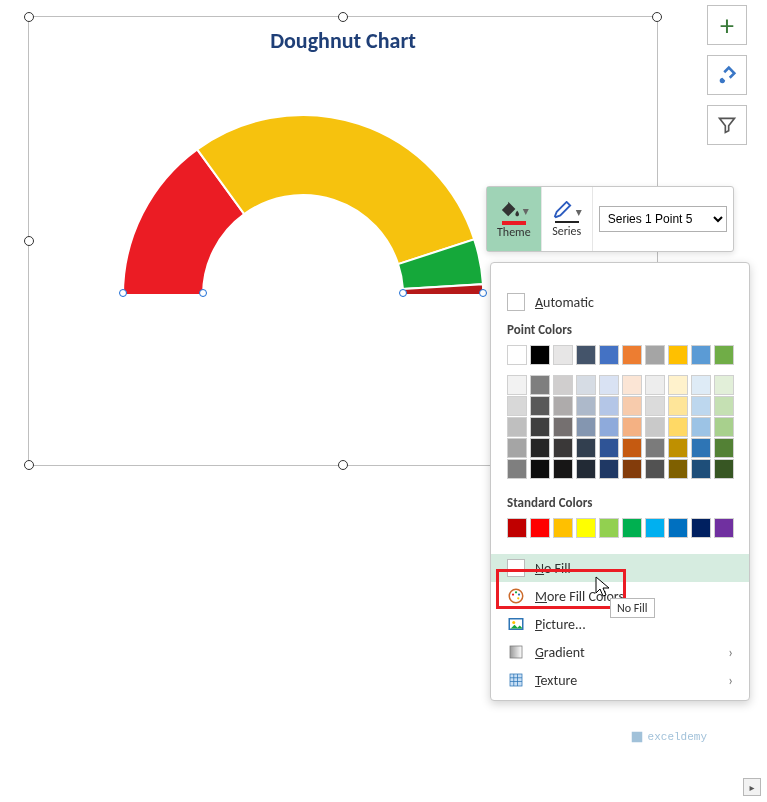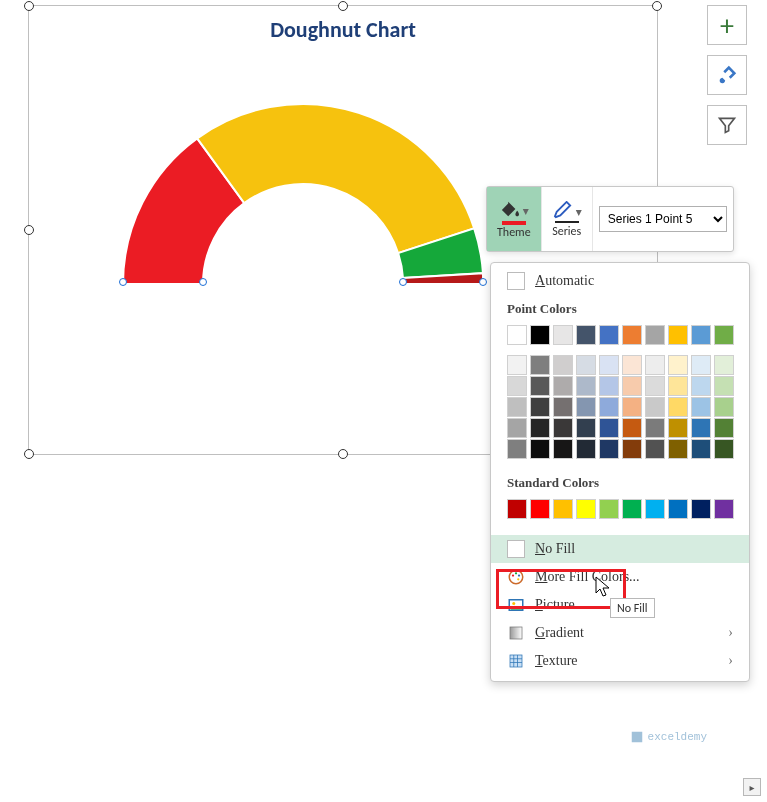--- a/index.html
+++ b/index.html
@@ -1,19 +1,19 @@
 <!DOCTYPE html>
 <html><head>
 <meta charset="utf-8">
 <style>
   * { box-sizing: border-box; margin: 0; padding: 0; }
   body { font-family: 'Segoe UI', Calibri, Arial, sans-serif; background: #fff; width: 767px; height: 802px; position: relative; overflow: hidden; }
   
   .chart-container {
-    position: absolute; left: 28px; top: 5px; width: 630px; height: 450px;
+    position: absolute; left: 28px; top: 16px; width: 630px; height: 450px;
     border: 1px solid #bfbfbf;
   }
   
   .handle { position: absolute; width: 10px; height: 10px; background: #fff; border: 1px solid #333; border-radius: 50%; }
   .h-tl { left: -5px; top: -5px; }
   .h-tc { left: 50%; top: -5px; margin-left: -5px; }
   .h-tr { right: -5px; top: -5px; }
   .h-ml { left: -5px; top: 50%; margin-top: -5px; }
   .h-mr { right: -5px; top: 50%; margin-top: -5px; }
   .h-bl { left: -5px; bottom: -5px; }
@@ -35,21 +35,21 @@
   .mini-toolbar { position: absolute; left: 486px; top: 186px; display: flex; align-items: stretch; background: #fff; border: 1px solid #c8c8c8; border-radius: 3px; box-shadow: 0 2px 6px rgba(0,0,0,.12); height: 66px; }
   .mt-btn { display: flex; flex-direction: column; align-items: center; justify-content: center; padding: 4px 10px; cursor: pointer; font-size: 12px; color: #333; border-right: 1px solid #e6e6e6; }
   .mt-btn.active { background: #9fd3b6; }
   .mt-btn:last-child { border-right: none; }
   .mt-ico { display:flex; align-items:flex-end; gap:2px; margin-bottom:2px; }
   .fill-underline { width: 24px; height: 4px; background: #eb1c24; margin-top:1px; }
   .outline-underline { width: 24px; height: 3px; border-top: 2px solid #222; }
   .series-select { width: 128px; height: 26px; border: 1px solid #b0b0b0; font-size: 12px; padding: 2px 4px; margin: auto 6px; background: #fff; }
   
   
-  .fill-panel { position: absolute; left: 490px; top: 262px; width: 260px; background: #fff; border: 1px solid #c8c8c8; border-radius: 4px; box-shadow: 0 3px 10px rgba(0,0,0,.18); padding: 4px 0 6px; font-size: 14px; font-family: Liberation Serif, serif; }
+  .fill-panel { position: absolute; left: 490px; top: 262px; width: 260px; background: #fff; border: 1px solid #c8c8c8; border-radius: 4px; box-shadow: 0 3px 10px rgba(0,0,0,.18); padding: 25px 0 6px; font-size: 14px; }
   .fp-row { display: flex; align-items: center; padding: 5px 16px; cursor: pointer; gap: 10px; color: #333; }
   .fp-row .arrow { margin-left: auto; color: #777; font-size: 14px; }
   .fp-row.highlight { background: #d6ece0; }
   .fp-label { white-space: nowrap; }
   .fp-label u { text-decoration: underline; }
 
   .swatch-grid { display: grid; grid-template-columns: repeat(10, 20px); gap: 3px; padding: 4px 14px 10px 16px; }
   .swatch { width: 20px; height: 20px; border: 1px solid #d0d0d0; cursor: pointer; }
   .section-title { font-weight: 600; padding: 6px 16px 4px; font-size: 13px; color: #444; }
   

